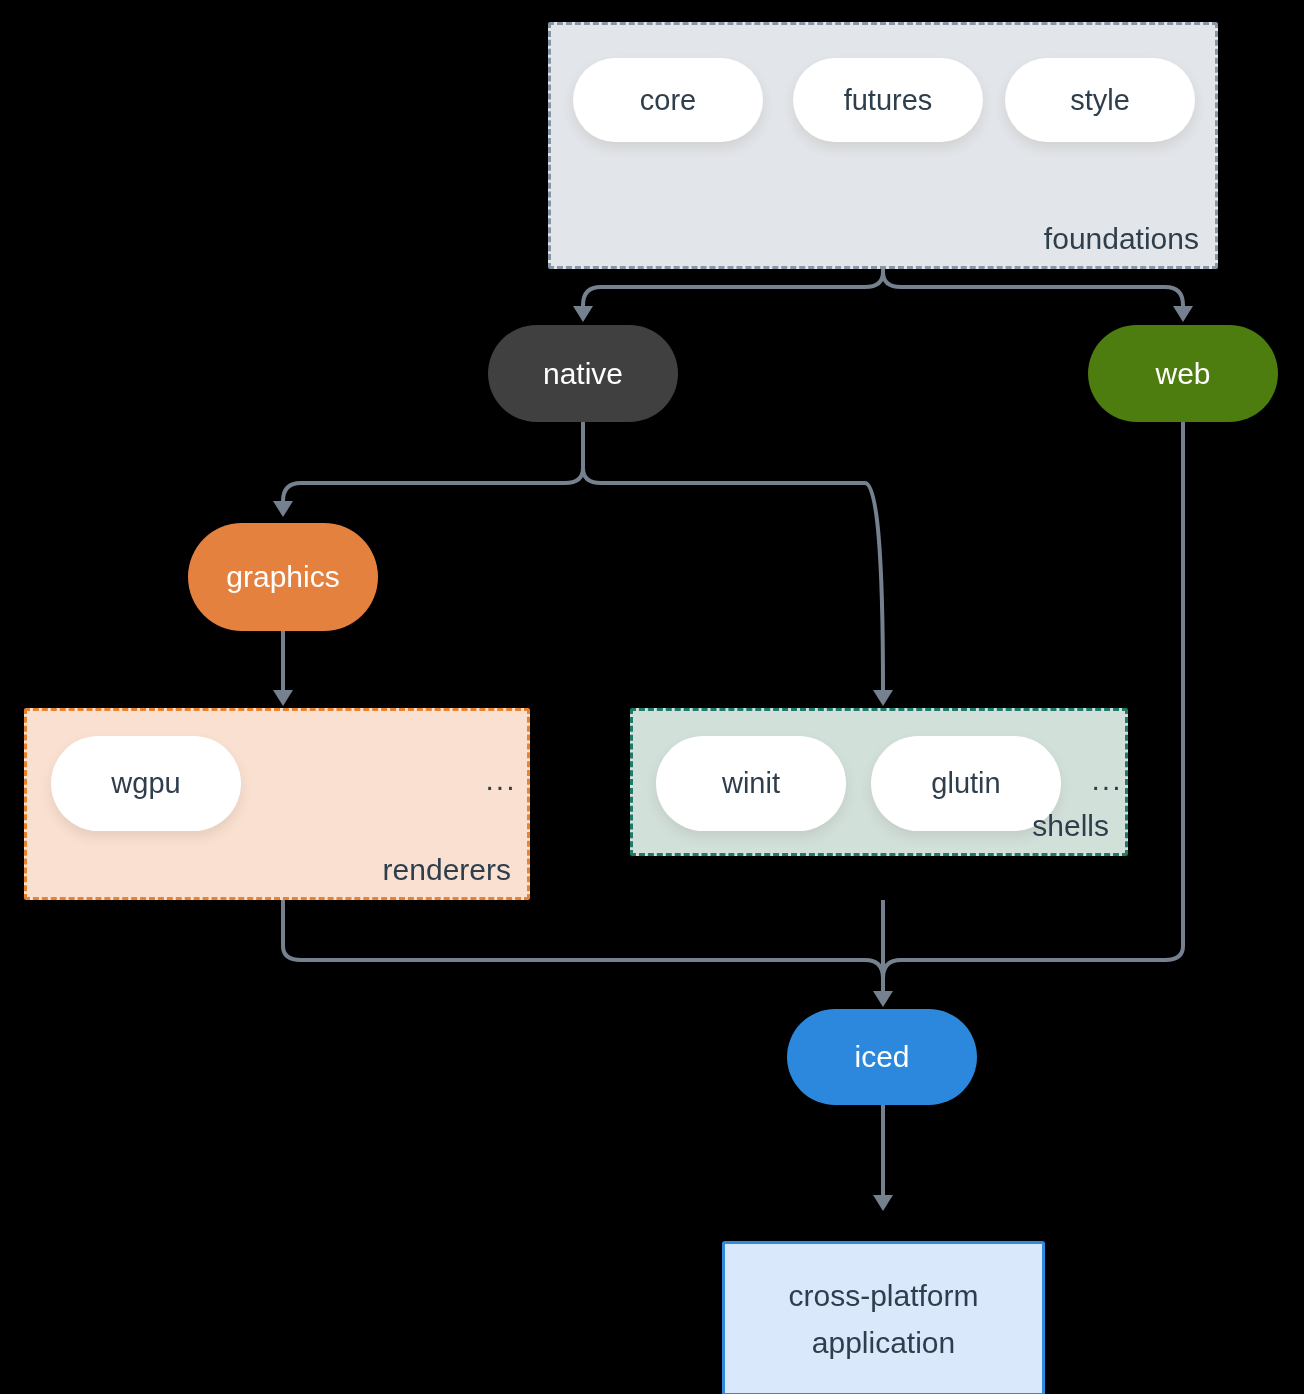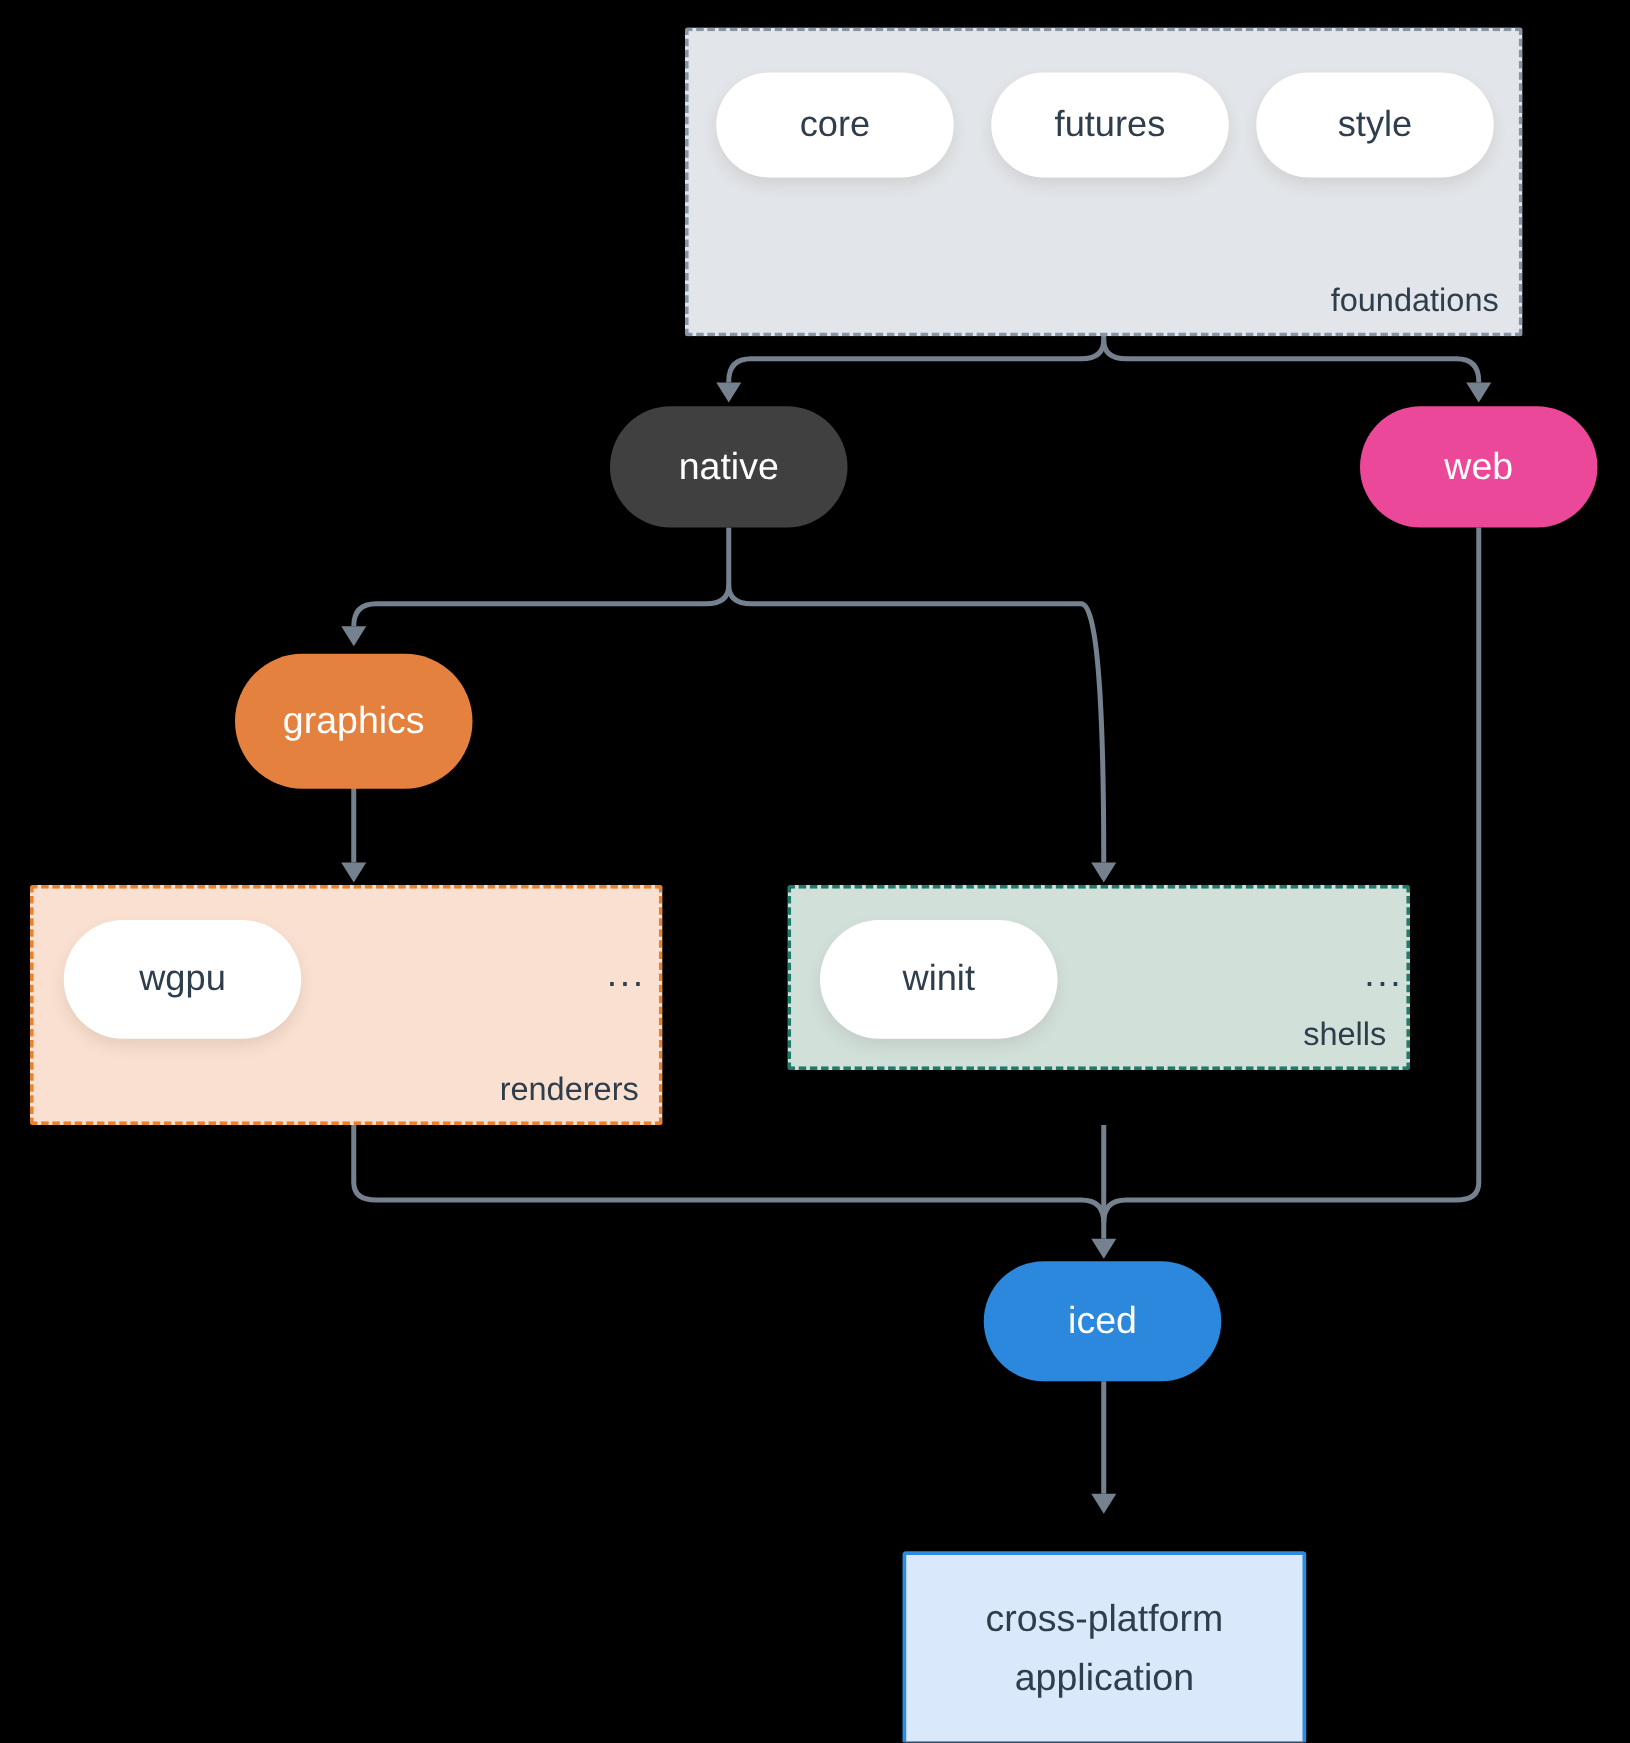--- a/index.html
+++ b/index.html
@@ -37,21 +37,21 @@
     border: 3px dashed #e8822e;
   }
   .group-shells {
     left: 630px; top: 708px; width: 498px; height: 148px;
     background: #d2e0da;
     border: 3px dashed #1f7a6a;
   }
   .group-label {
     position: absolute;
     right: 16px; bottom: 10px;
-    font-size: 26px;
+    font-size: 30px;
     color: #2f3e4c;
   }
   .pill {
     position: absolute;
     display: flex;
     align-items: center;
     justify-content: center;
     border-radius: 60px;
     font-size: 30px;
   }
@@ -61,21 +61,21 @@
     font-size: 29px;
     box-shadow: 0 6px 12px rgba(90, 70, 60, 0.12);
   }
   .gp { top: 25px; width: 190px; height: 95px; }       
   .fp { top: 33px; width: 190px; height: 84px; }       
   .pill-node {
     color: #ffffff;
     width: 190px;
   }
   .node-native   { left: 488px;  top: 325px; height: 97px; background: #404040; }
-  .node-web      { left: 1088px; top: 325px; height: 97px; background: #ec4899; }
+  .node-web      { left: 1088px; top: 325px; height: 97px; background: #4d7c0f; }
   .node-graphics { left: 188px;  top: 523px; height: 108px; background: #e5813e; }
   .node-iced     { left: 787px;  top: 1009px; height: 96px; background: #2b88dc; }
   .ellipsis {
     position: absolute;
     left: 450px; top: 52px;
     width: 48px;
     text-align: center;
     font-size: 30px;
     color: #2f3e4c;
     letter-spacing: 2px;
@@ -146,20 +146,21 @@
   <div class="pill pill-node node-graphics">graphics</div>
 
   <div class="group group-renderers">
     <div class="pill pill-white gp" style="left:24px">wgpu</div>
     <div class="ellipsis">...</div>
     <div class="group-label">renderers</div>
   </div>
 
   <div class="group group-shells">
     <div class="pill pill-white gp" style="left:23px">winit</div>
+    <div class="pill pill-white gp" style="left:238px">glutin</div>
     <div class="ellipsis">...</div>
     <div class="group-label">shells</div>
   </div>
 
   <div class="pill pill-node node-iced">iced</div>
 
   <div class="app-box">cross-platform application</div>
 
 </div>
 

